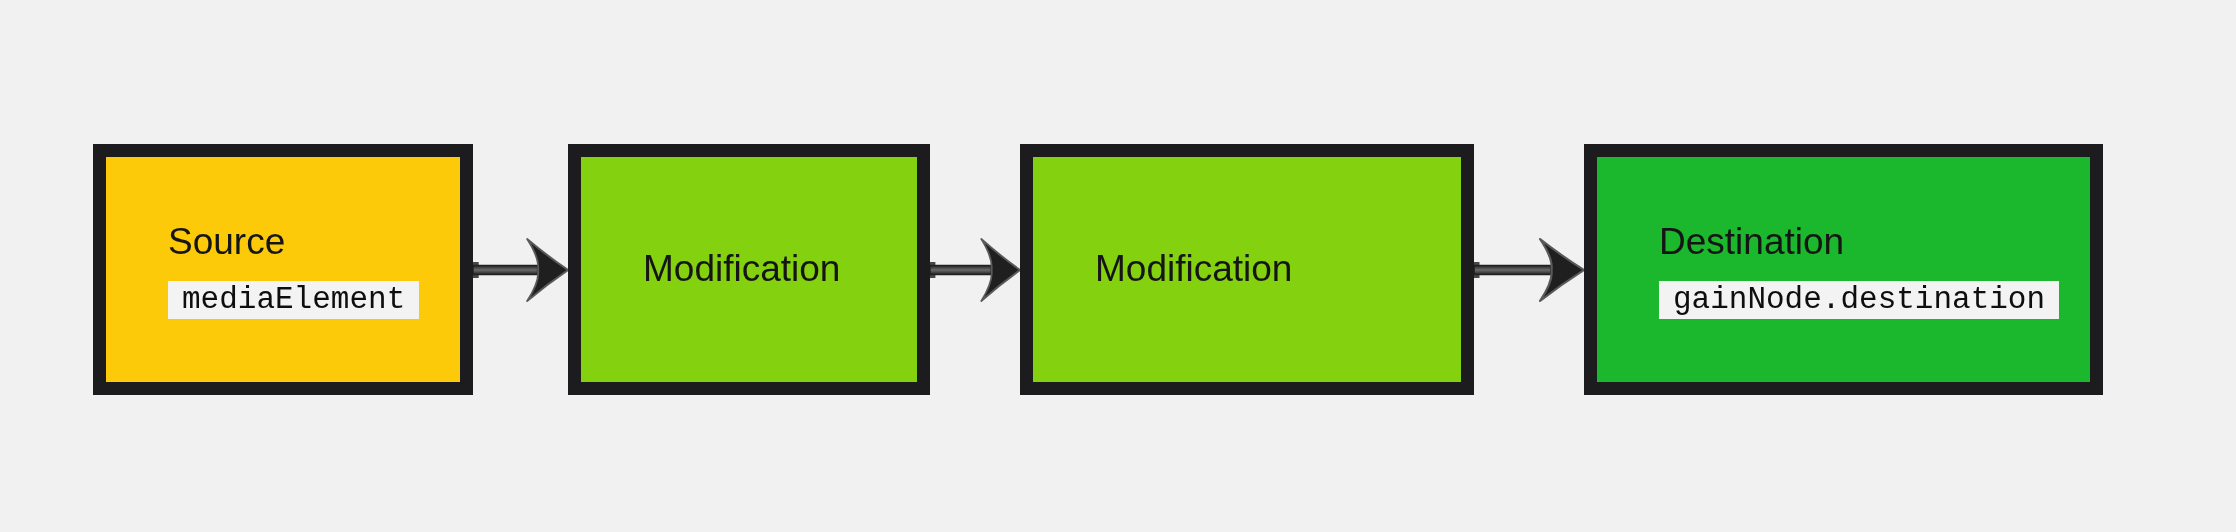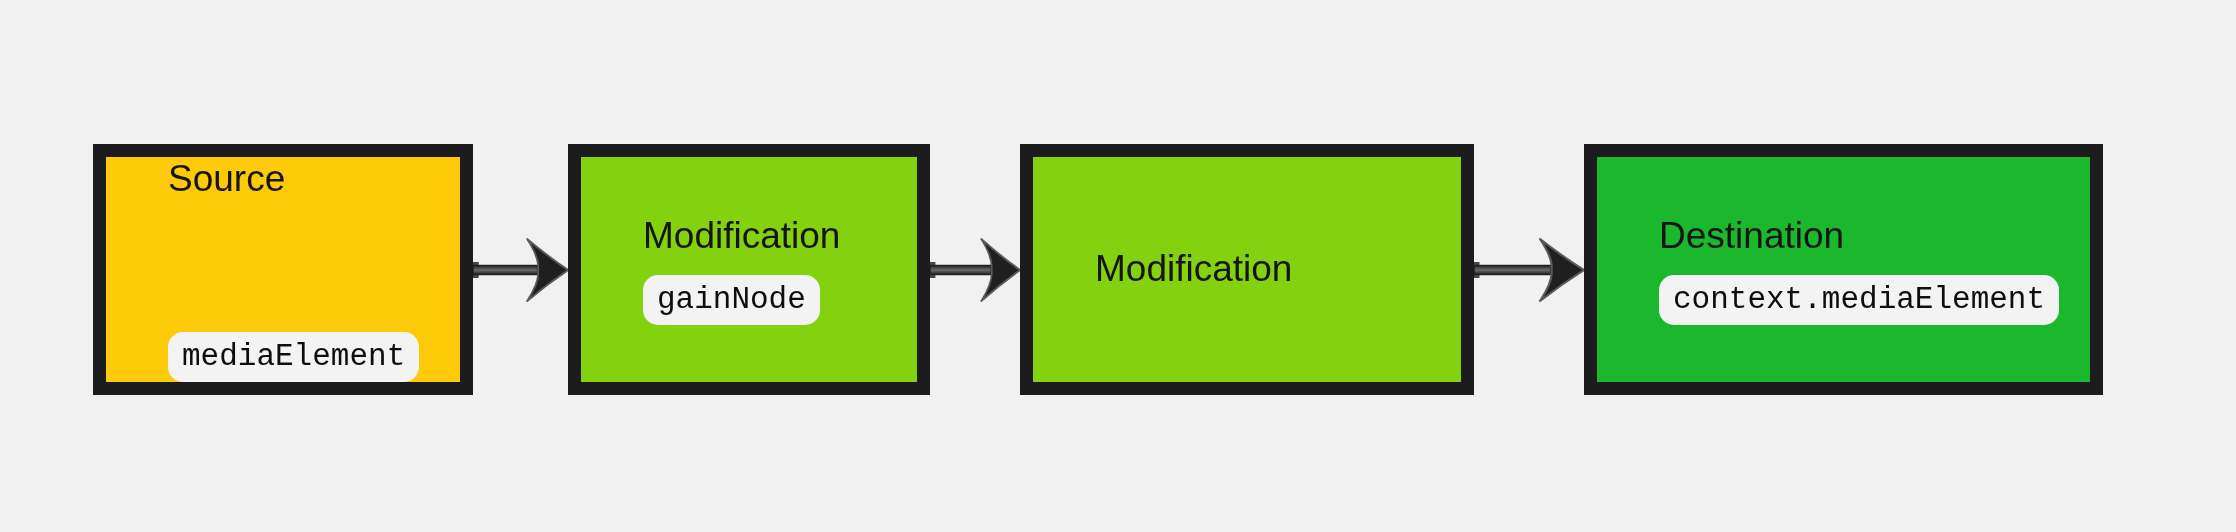--- a/index.html
+++ b/index.html
@@ -22,42 +22,41 @@
     height:251px;
     border:13px solid #1c1b1e;
     display:flex;
     flex-direction:column;
     justify-content:center;
     align-items:flex-start;
     padding-left:62px;
     padding-right:20px;
     flex:0 0 auto;
   }
-  .node-1{width:380px;justify-content:space-between;}
+  .node-1{width:380px;}
   .node-2{width:362px;}
   .node-3{width:454px;}
   .node-4{width:519px;}
   .node-title{
     font-size:37px;
     line-height:1.2;
     color:#151515;
     letter-spacing:0px;
     white-space:nowrap;
   }
   .node-code{
     margin-top:16px;
     display:inline-block;
     background:#f3f3f3;
     color:#0e0e0e;
     font-family:"Liberation Mono","DejaVu Sans Mono",monospace;
     font-size:31px;
     line-height:1.1;
-    padding:8px 14px;
+    padding:2px 14px;
     white-space:nowrap;
-    border-radius:15px;
   }
   .arrow{flex:0 0 auto;display:block;}
   .arrow-1{width:95px;height:72px;}
   .arrow-2{width:90px;height:72px;}
   .arrow-3{width:110px;height:72px;}
 </style>
 </head>
 <body>
 
 <div class="canvas">
@@ -76,21 +75,20 @@
           <stop offset="1" stop-color="#242424"></stop>
         </linearGradient>
       </defs>
       <rect x="0" y="28" width="6" height="16" fill="#474747"></rect>
       <rect x="0" y="31.5" width="68" height="9" fill="url(#shaft-a)" stroke="#202020" stroke-width="1.5"></rect>
       <path d="M 100 36 C 86 27 72 17 57 5 C 66 18 69.5 28 68.5 36 C 69.5 44 66 54 57 67 C 72 55 86 45 100 36 Z" fill="#1f1f1f" stroke="#5a5a5a" stroke-width="2" stroke-linejoin="round"></path>
     </svg>
 
     <div class="node node-2" style="background-color: rgb(132, 210, 15);">
       <div class="node-title">Modification</div>
-      <div class="node-code">gainNode</div>
     </div>
 
     <svg class="arrow arrow-2" viewBox="0 0 100 72" preserveAspectRatio="none" xmlns="http://www.w3.org/2000/svg">
       <defs>
         <linearGradient id="shaft-b" x1="0" y1="0" x2="0" y2="1">
           <stop offset="0" stop-color="#242424"></stop>
           <stop offset="0.5" stop-color="#6a6a6a"></stop>
           <stop offset="1" stop-color="#242424"></stop>
         </linearGradient>
       </defs>
@@ -111,17 +109,17 @@
           <stop offset="1" stop-color="#242424"></stop>
         </linearGradient>
       </defs>
       <rect x="0" y="28" width="5" height="16" fill="#474747"></rect>
       <rect x="0" y="31.5" width="70" height="9" fill="url(#shaft-c)" stroke="#202020" stroke-width="1.5"></rect>
       <path d="M 100 36 C 87 27 74 17 60 5 C 68 18 71.5 28 70.5 36 C 71.5 44 68 54 60 67 C 74 55 87 45 100 36 Z" fill="#1f1f1f" stroke="#5a5a5a" stroke-width="2" stroke-linejoin="round"></path>
     </svg>
 
     <div class="node node-4" style="background-color: rgb(27, 183, 45); text-align: right;">
       <div class="node-title">Destination</div>
-      <div class="node-code">context.mediaElement</div>
+      <div class="node-code">gainNode.destination</div>
     </div>
 
   </div>
 </div>
 
 </body></html>

